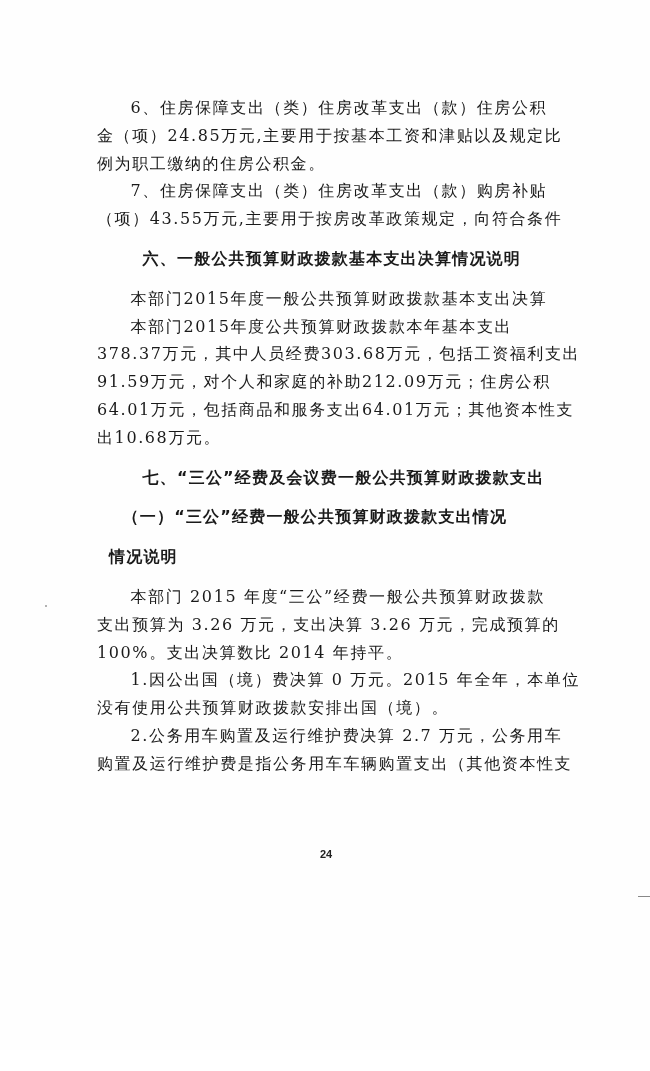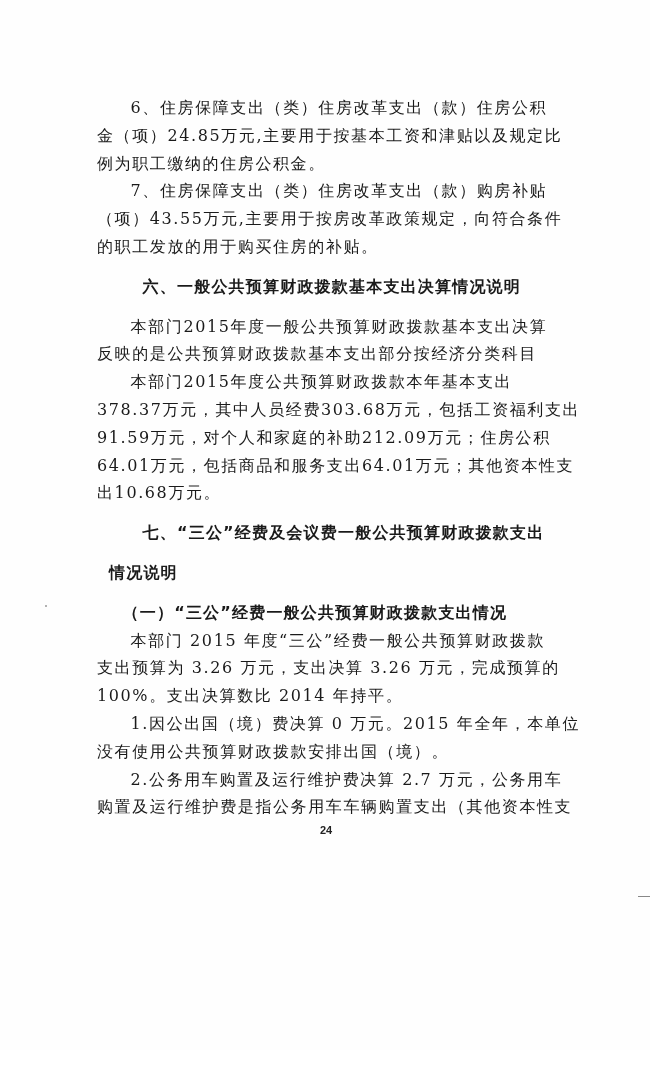--- a/index.html
+++ b/index.html
@@ -9,48 +9,46 @@
       position: absolute; left: 97px; top: 94px; width: 442px;
       font-family: "DejaVu Serif", "Liberation Serif", serif;
       font-size: 16px; color: #1a1a1a; letter-spacing: 1.6px;
       line-height: 27.8px;
     }
     .para { margin: 0; text-indent: 2.1em; text-align: justify; }
     .heading { margin: 12px; text-indent: 2.1em; font-weight: bold; font-family: "DejaVu Sans", "Liberation Sans", sans-serif; letter-spacing: 1.2px; }
     .subheading { margin: 0; text-indent: 1.6em; font-weight: bold; font-family: "DejaVu Sans", "Liberation Sans", sans-serif; letter-spacing: 1.2px; }
     .line { display: block; white-space: nowrap; }
     .page-number {
-      position: absolute; left: 314px; top: 824px; width: 24px; text-align: center;
+      position: absolute; left: 314px; top: 848px; width: 24px; text-align: center;
       font-family: "Liberation Sans", sans-serif; font-size: 11px; font-weight: bold; color: #222;
     }
     .edge-dash { position: absolute; left: 638px; top: 896px; width: 12px; height: 1px; background: #888; }
     .speck { position: absolute; left: 45px; top: 605px; width: 2px; height: 2px; background: #999; border-radius: 1px; }
   </style>
 </head>
 <body>
 
 <div class="page">
   <div class="text-block">
     <span class="line para" style="text-indent:2.1em">6、住房保障支出（类）住房改革支出（款）住房公积</span>
     <span class="line">金（项）24.85万元,主要用于按基本工资和津贴以及规定比</span>
     <span class="line">例为职工缴纳的住房公积金。</span>
     <span class="line para" style="text-indent:2.1em">7、住房保障支出（类）住房改革支出（款）购房补贴</span>
     <span class="line">（项）43.55万元,主要用于按房改革政策规定，向符合条件</span>
-    <span class="line">的职工发放的用于购买住房的补贴。</span>
     <span class="line heading">六、一般公共预算财政拨款基本支出决算情况说明</span>
     <span class="line para" style="text-indent:2.1em">本部门2015年度一般公共预算财政拨款基本支出决算</span>
-    <span class="line">反映的是公共预算财政拨款基本支出部分按经济分类科目</span>
     <span class="line para" style="text-indent:2.1em">本部门2015年度公共预算财政拨款本年基本支出</span>
     <span class="line">378.37万元，其中人员经费303.68万元，包括工资福利支出</span>
     <span class="line">91.59万元，对个人和家庭的补助212.09万元；住房公积</span>
     <span class="line">64.01万元，包括商品和服务支出64.01万元；其他资本性支</span>
     <span class="line">出10.68万元。</span>
     <span class="line heading">七、“三公”经费及会议费一般公共预算财政拨款支出</span>
+    <span class="line subheading">（一）“三公”经费一般公共预算财政拨款支出情况</span>
     <span class="line heading" style="text-indent:0">情况说明</span>
-    <span class="line subheading">（一）“三公”经费一般公共预算财政拨款支出情况</span>
     <span class="line para" style="text-indent:2.1em">本部门 2015 年度“三公”经费一般公共预算财政拨款</span>
     <span class="line">支出预算为 3.26 万元，支出决算 3.26 万元，完成预算的</span>
     <span class="line">100%。支出决算数比 2014 年持平。</span>
     <span class="line para" style="text-indent:2.1em">1.因公出国（境）费决算 0 万元。2015 年全年，本单位</span>
     <span class="line">没有使用公共预算财政拨款安排出国（境）。</span>
     <span class="line para" style="text-indent:2.1em">2.公务用车购置及运行维护费决算 2.7 万元，公务用车</span>
     <span class="line">购置及运行维护费是指公务用车车辆购置支出（其他资本性支</span>
   </div>
   <div class="page-number">24</div>
   <div class="edge-dash"></div>

